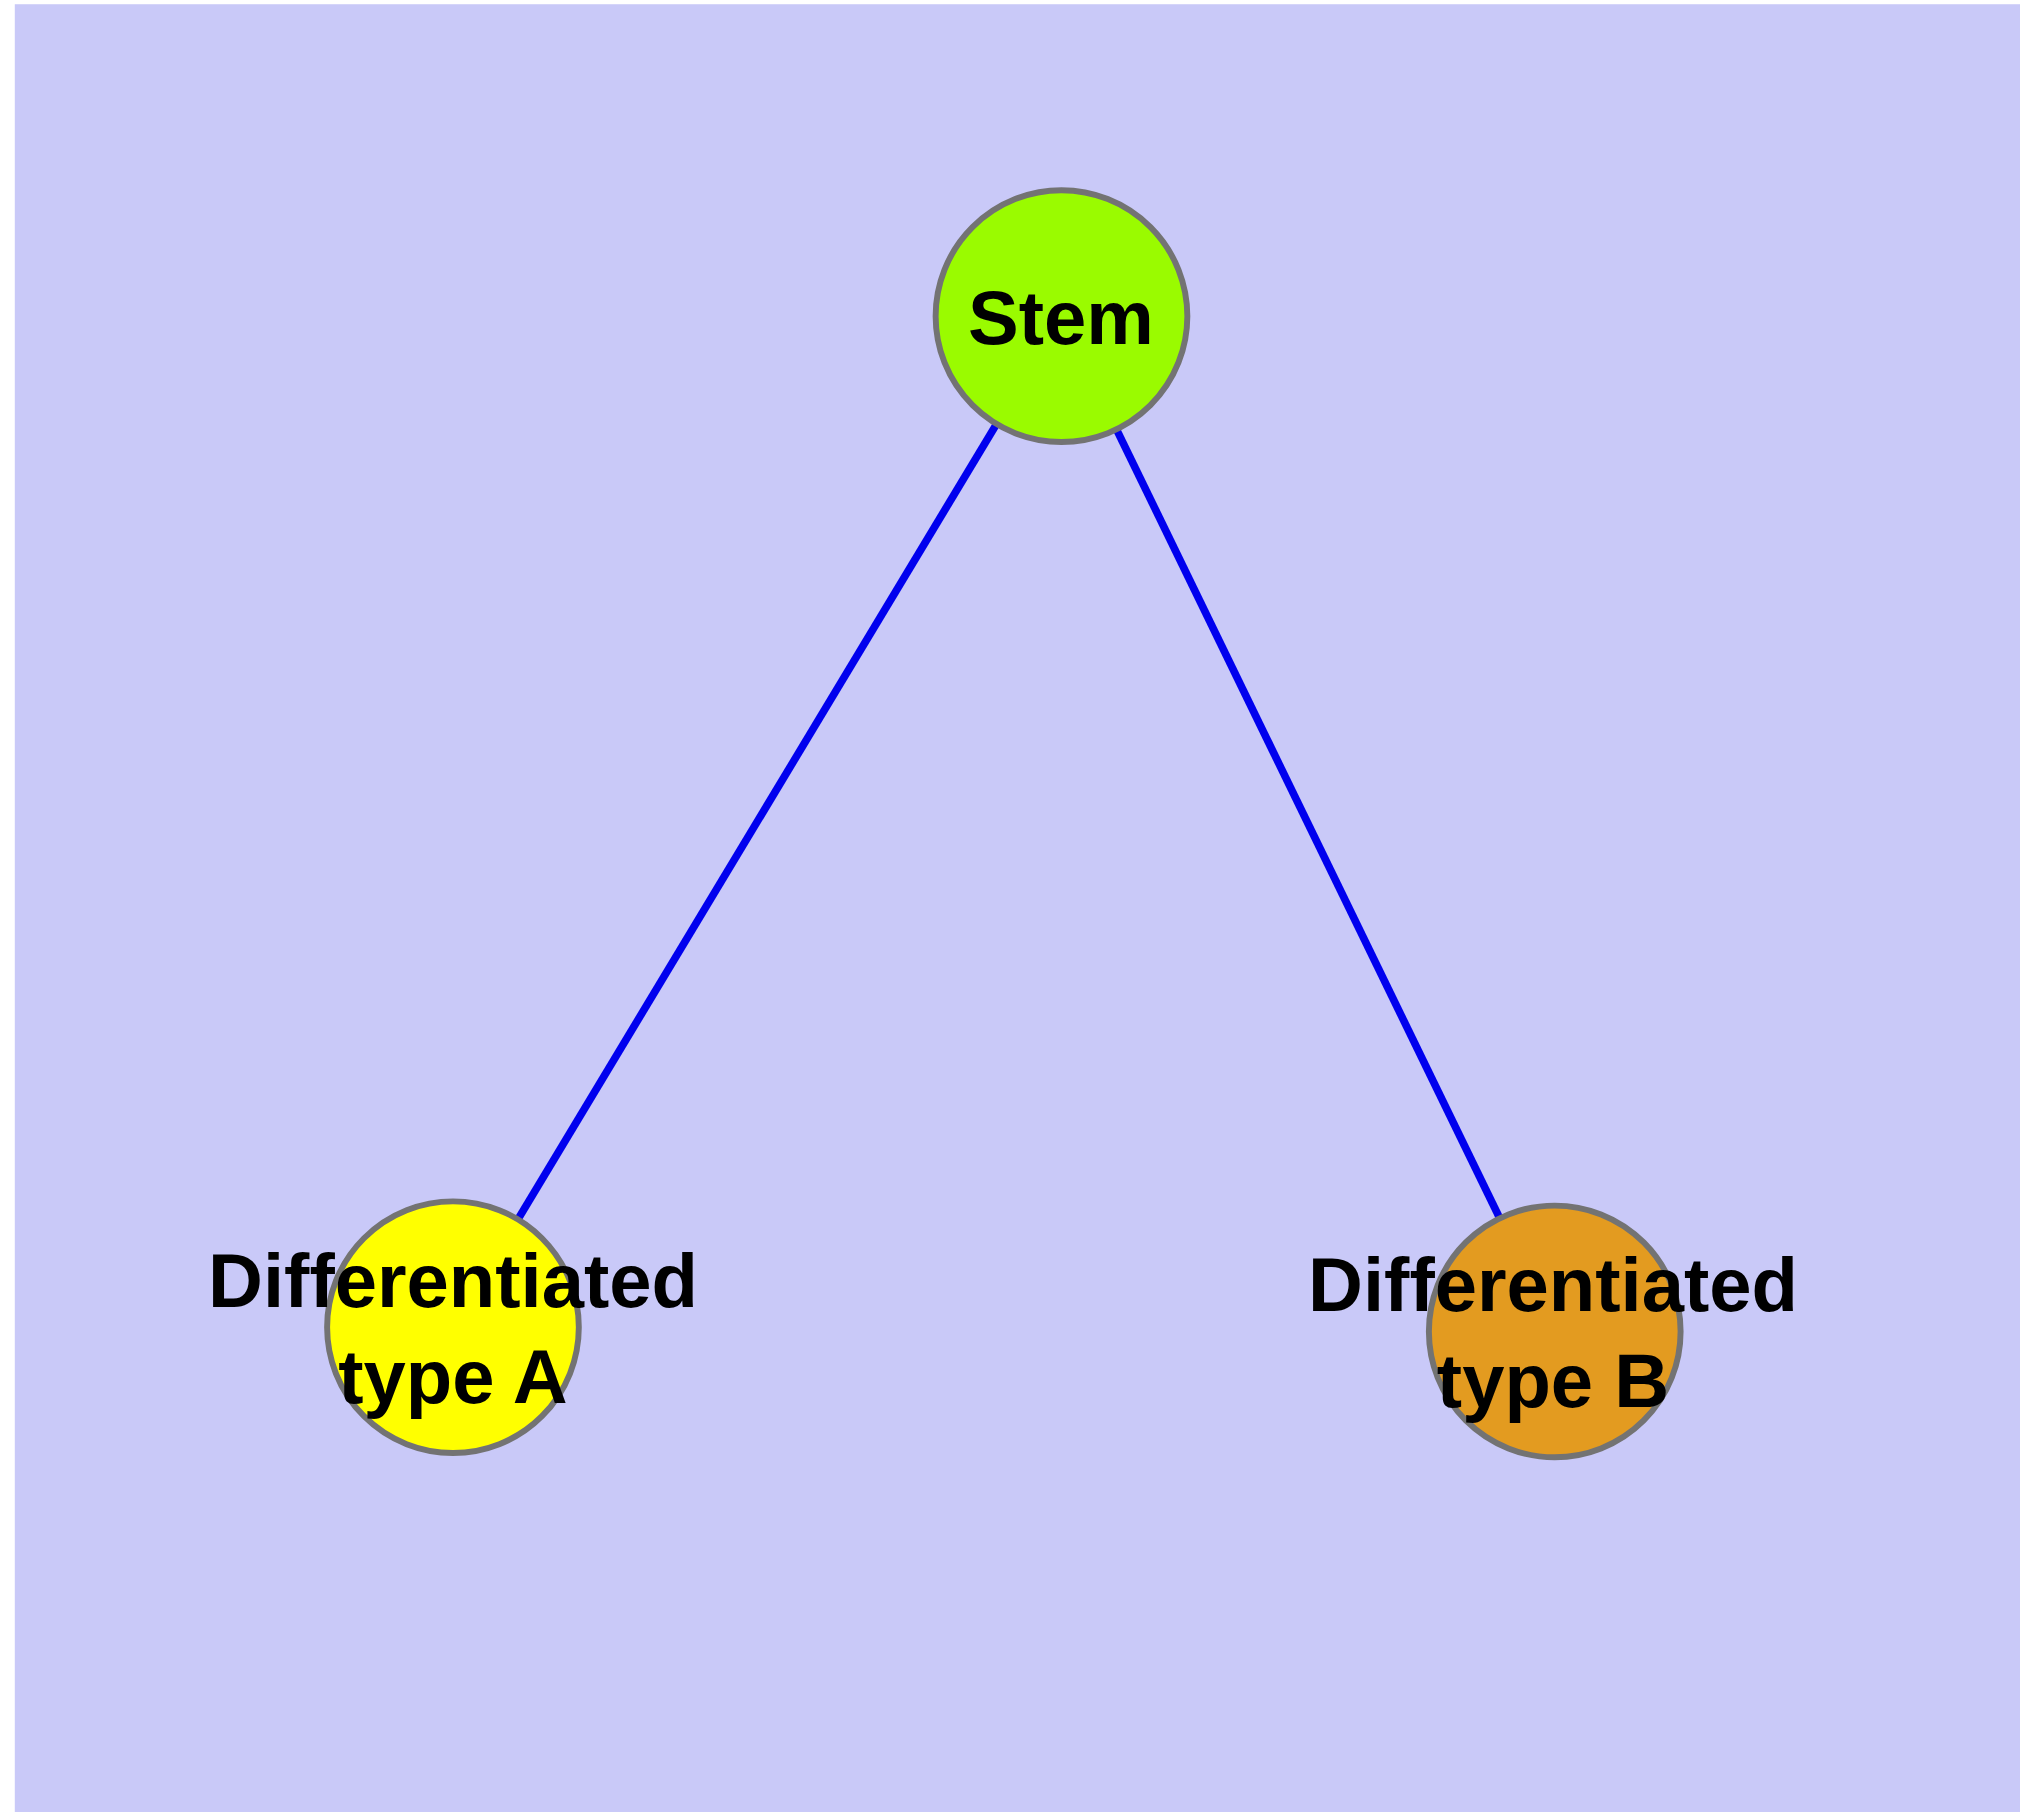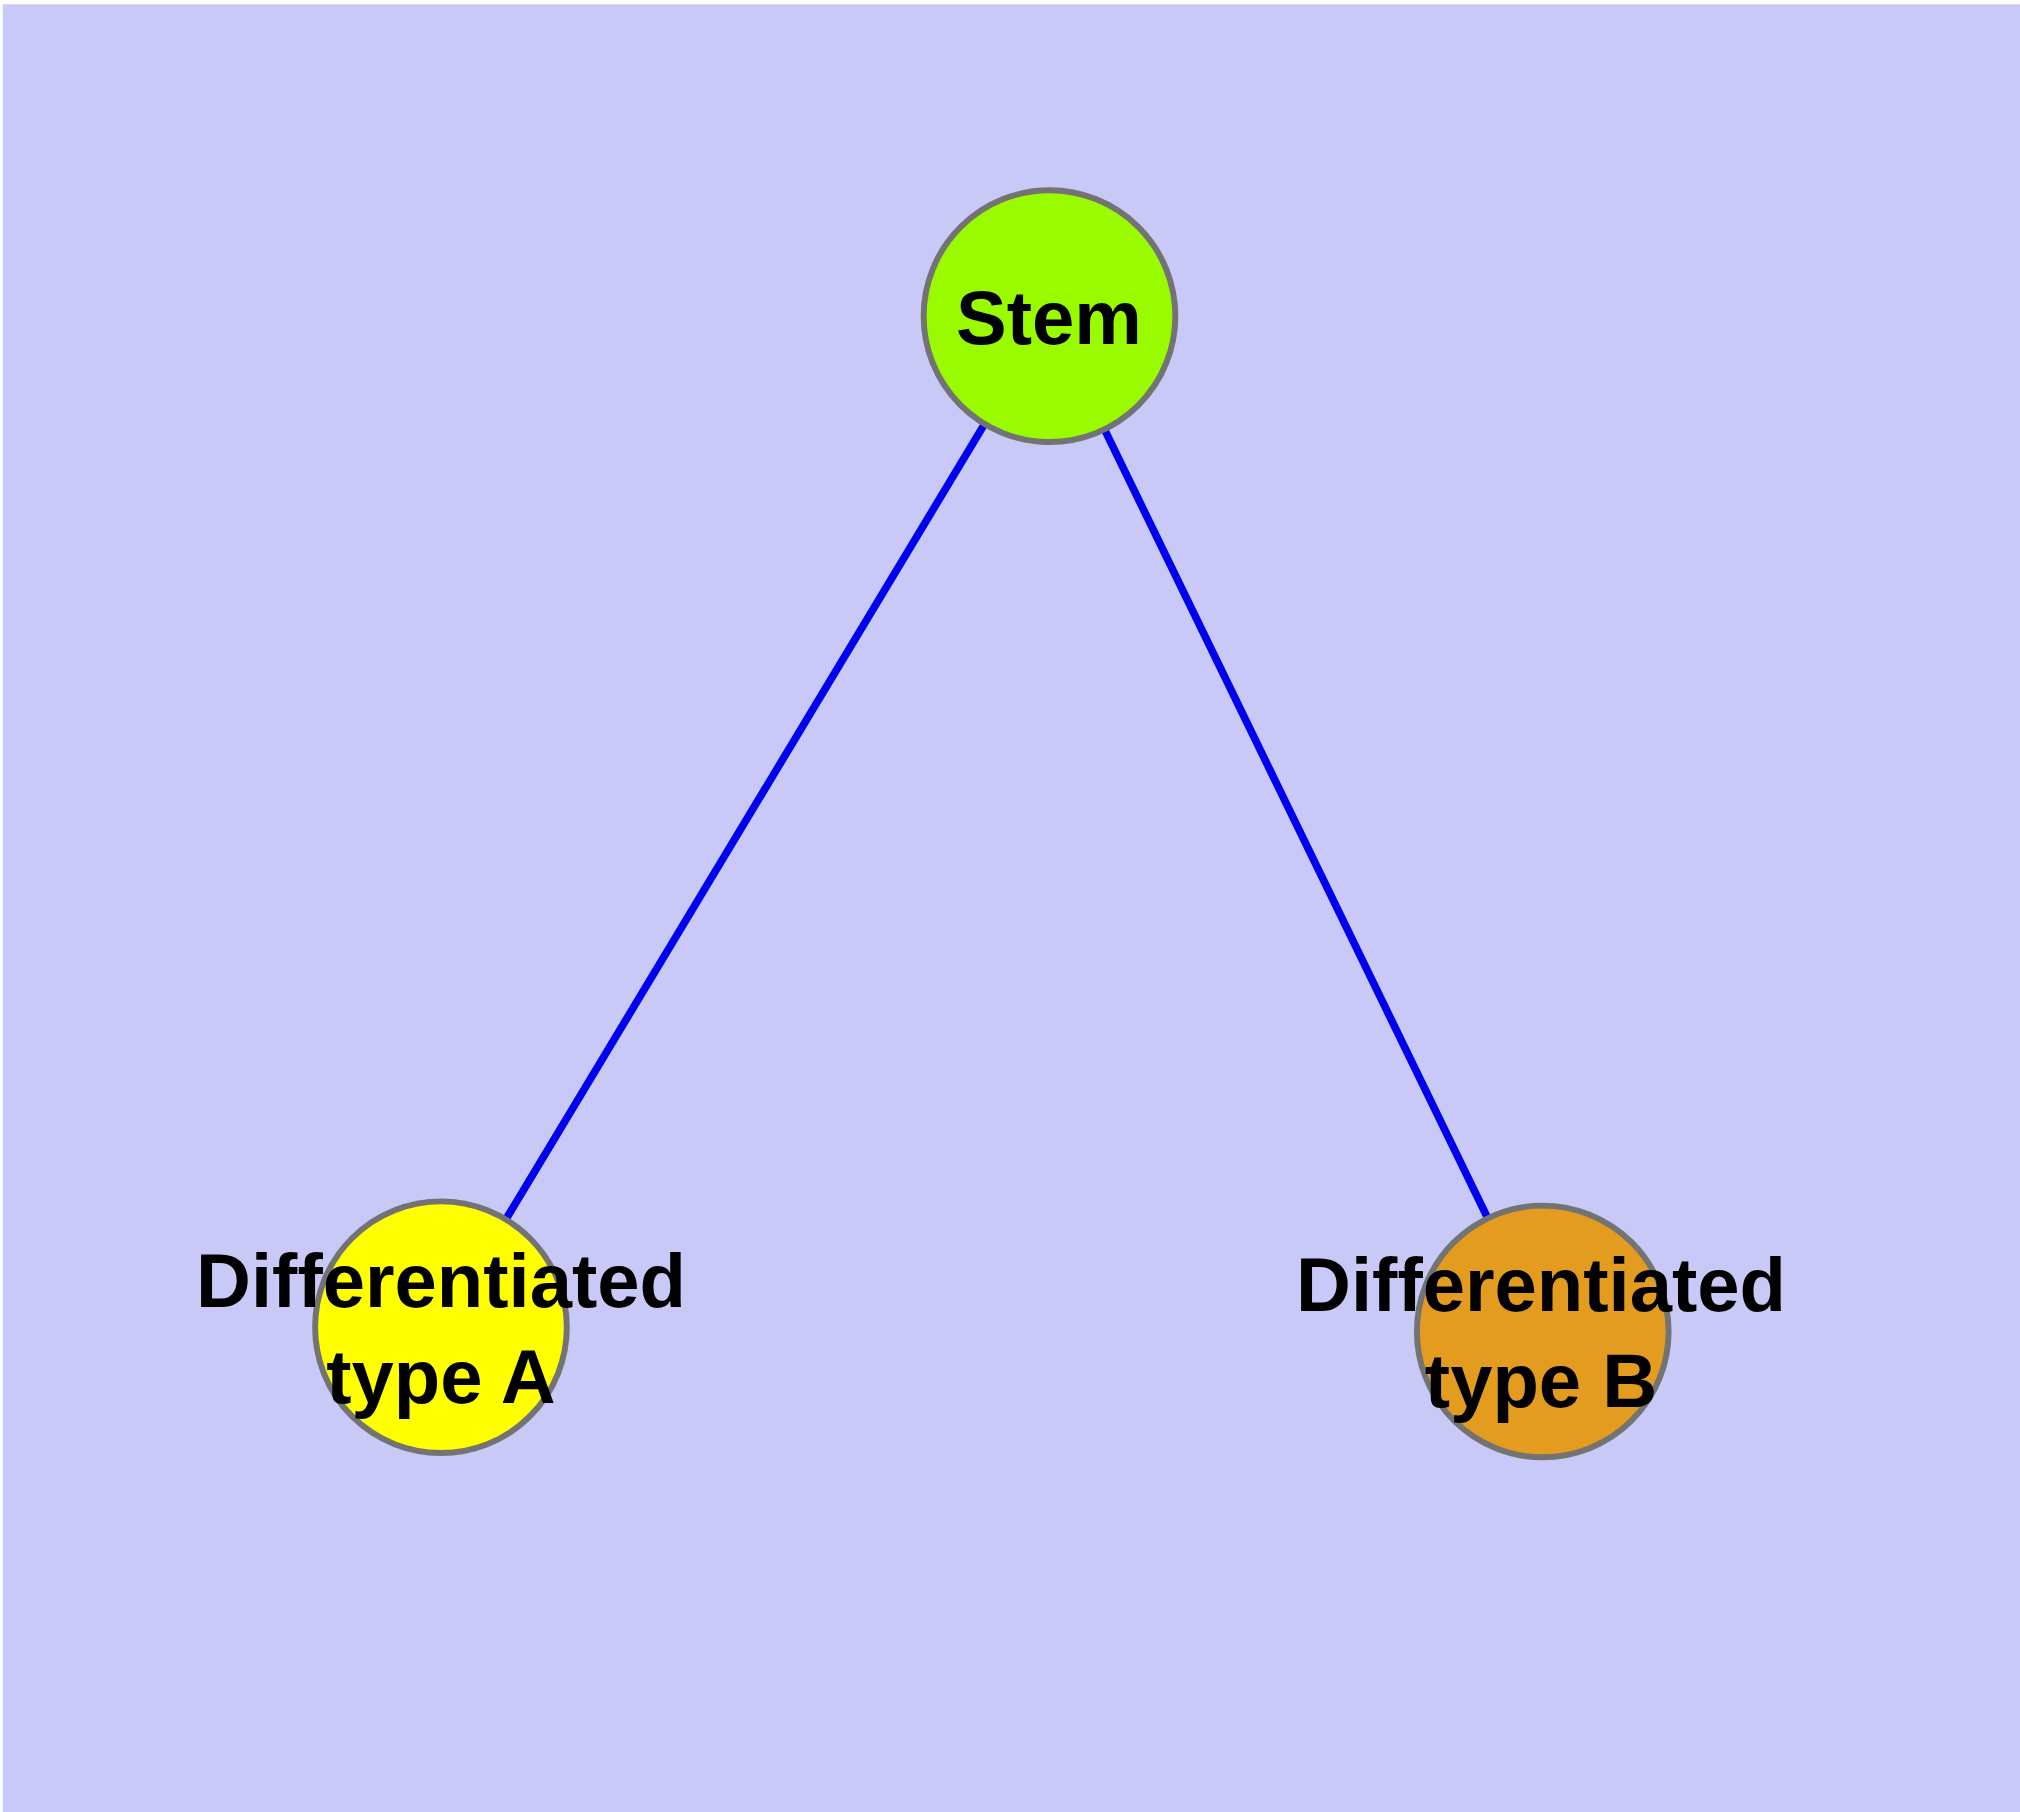--- a/index.html
+++ b/index.html
@@ -8,20 +8,21 @@
     background: #ffffff;
     width: 2021px;
     height: 1812px;
     overflow: hidden;
     font-family: "Liberation Sans", sans-serif;
   }
   .canvas {
     position: relative;
     width: 1770px;
     height: 1812px;
+    margin-left: 12px;
   }
   .canvas svg {
     position: absolute;
     left: 0;
     top: 0;
     display: block;
   }
   .node-label {
     position: absolute;
     transform: translate(-50%, -50%);

